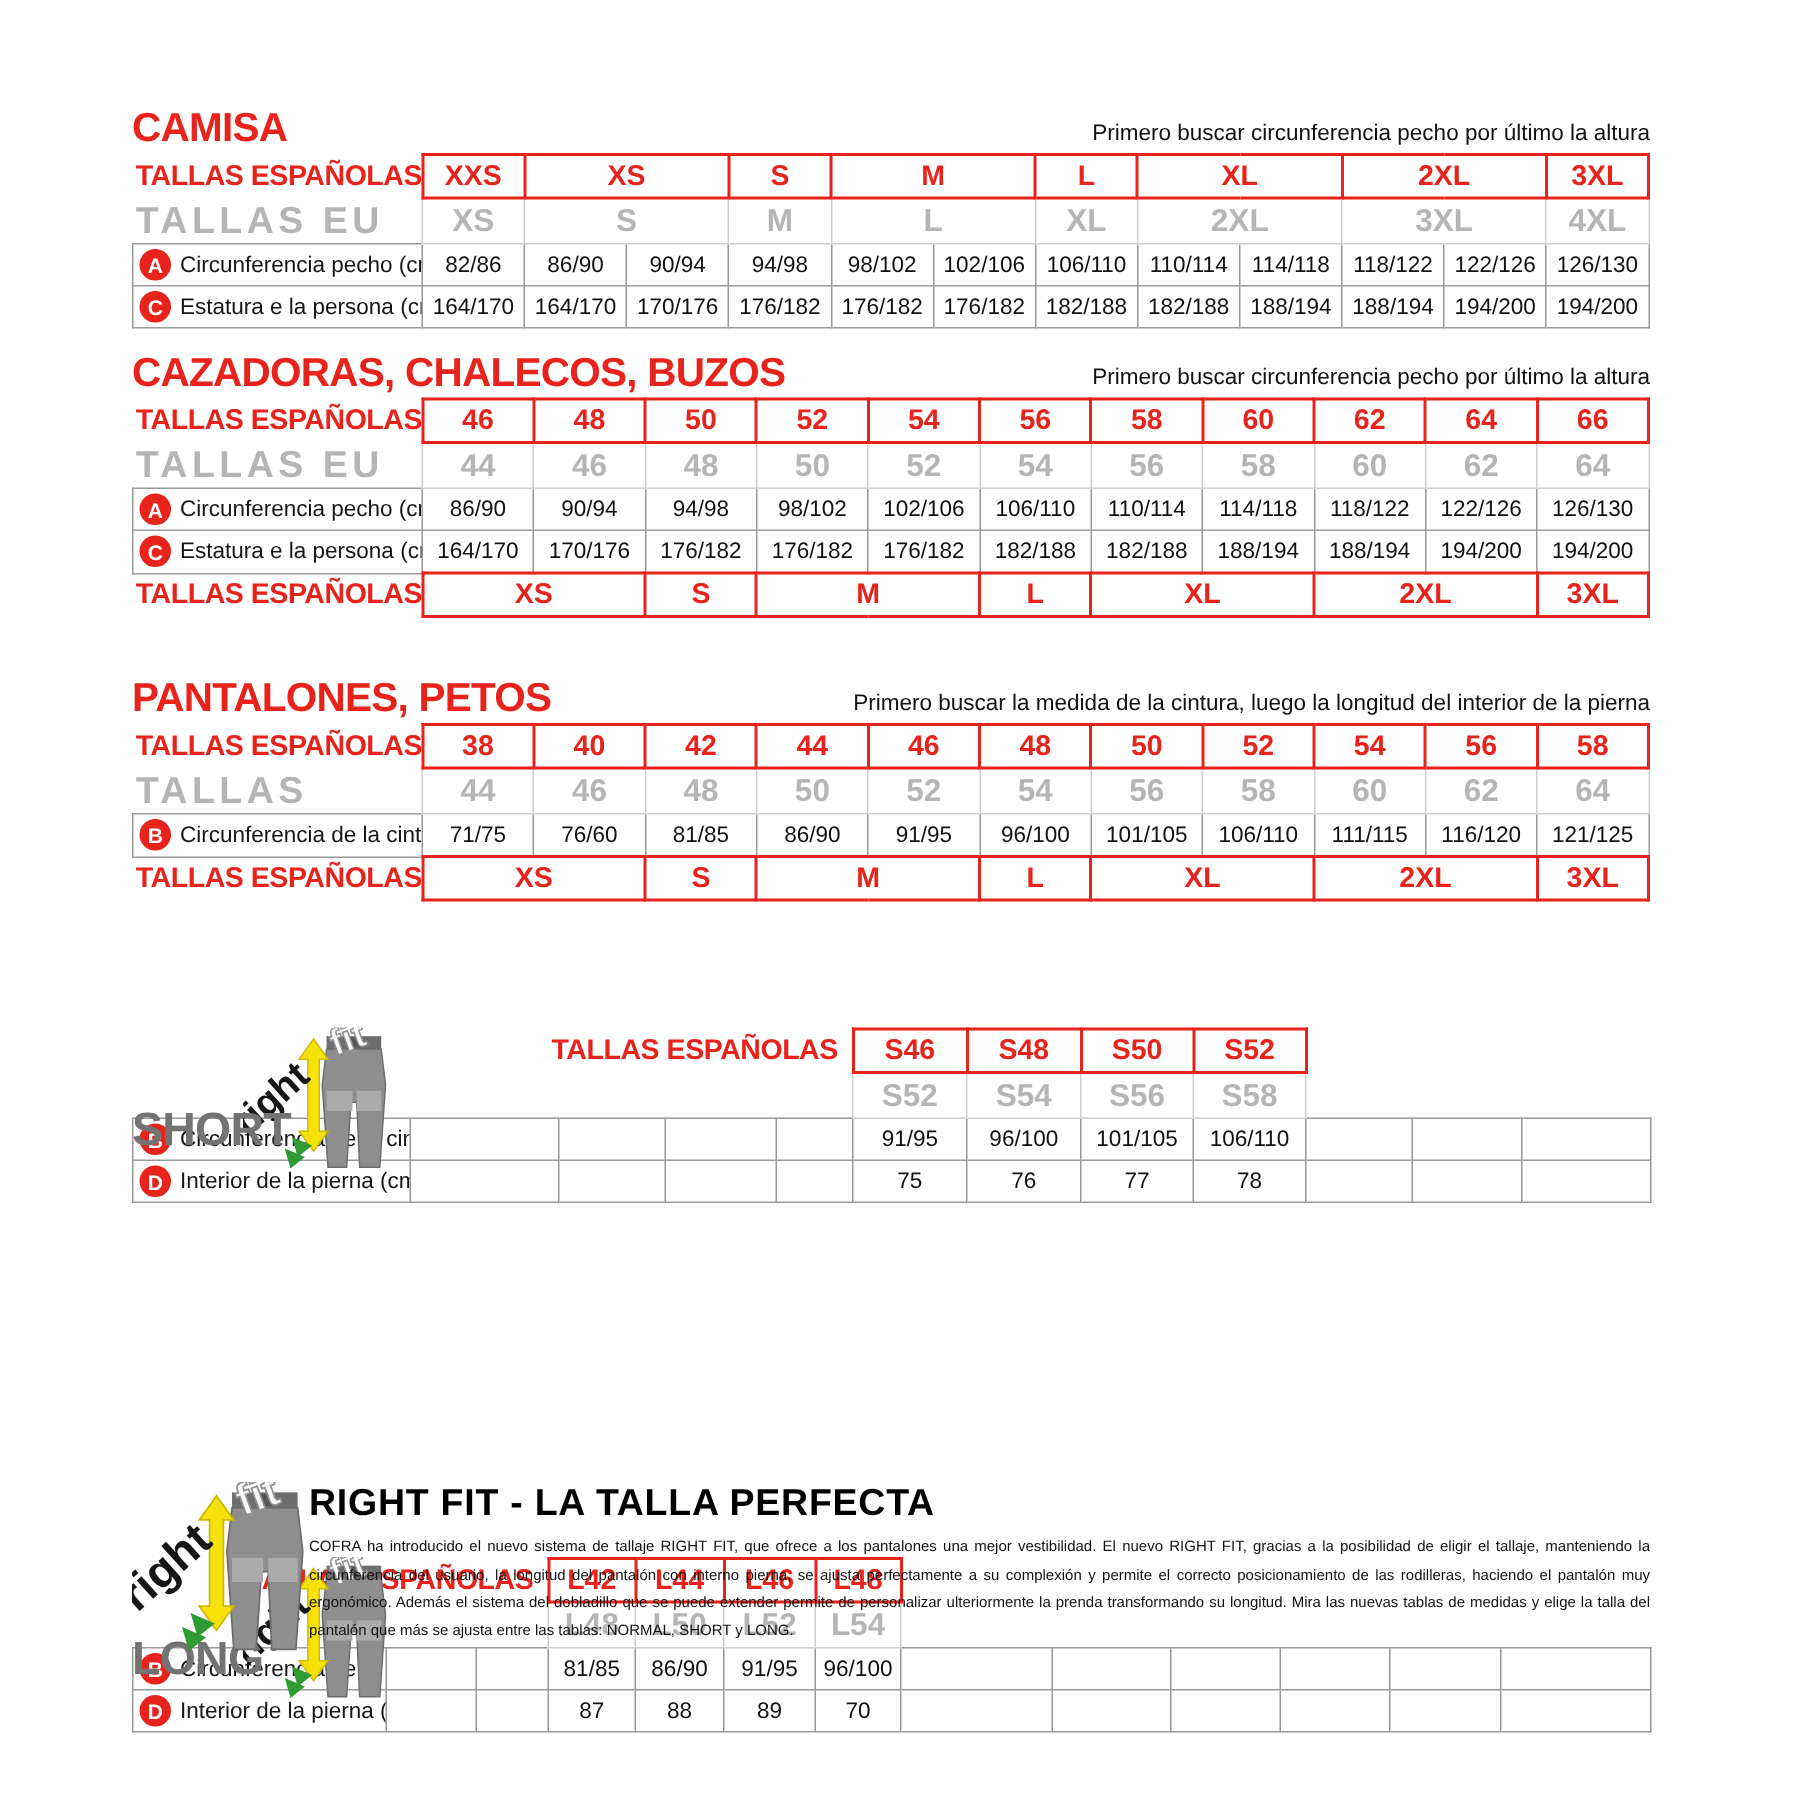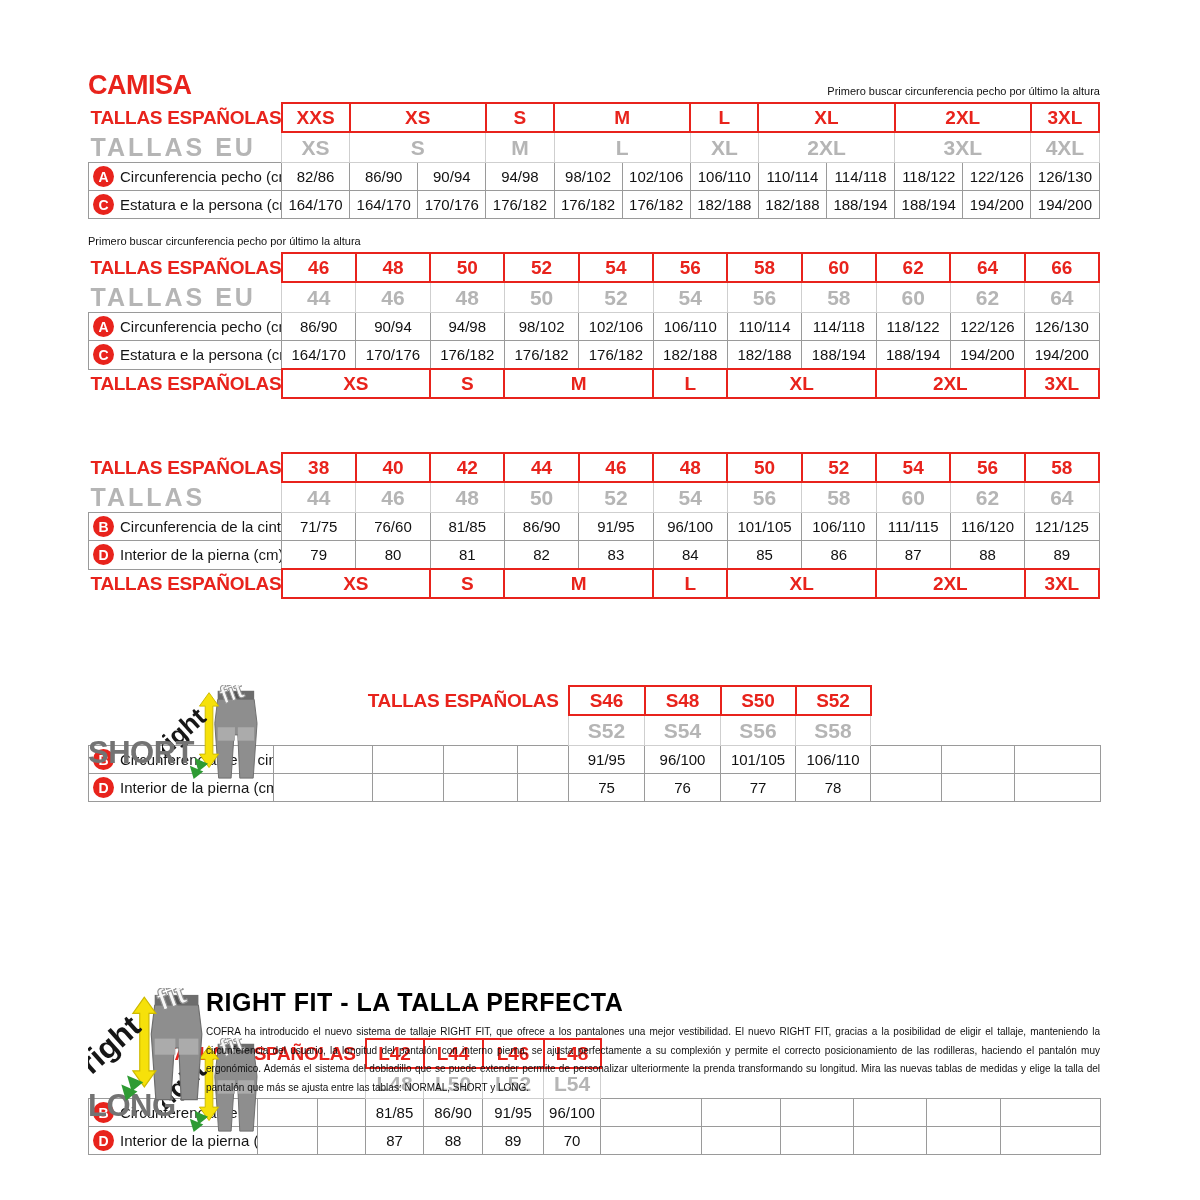--- a/index.html
+++ b/index.html
@@ -4,21 +4,21 @@
 <style>
   :root{
     --red:#e8231c; --graytxt:#b5b5b5; --bdr:#9a9a9a; --lbdr:#cfcfcf; --ink:#161616;
   }
   html,body{margin:0;padding:0;background:#fff;}
   body{font-family:"Liberation Sans",sans-serif;color:var(--ink);}
   .page{position:relative;width:1200px;height:1200px;background:#fff;overflow:hidden;}
   .sec{position:absolute;left:88px;width:1012px;}
   .sec-head{display:flex;justify-content:space-between;align-items:flex-end;margin-bottom:3px;}
   .sec-title{margin:0;font-size:27px;font-weight:bold;color:var(--red);letter-spacing:-.5px;line-height:1;}
-  .note{font-size:11px;color:#111;padding-bottom:2px;}
+  .note{font-size:15px;color:#111;padding-bottom:2px;}
   table{border-collapse:collapse;table-layout:fixed;width:1012px;}
   td{padding:0 2px;text-align:center;vertical-align:middle;overflow:hidden;white-space:nowrap;}
   tr.row-red td{height:27px;}
   tr.row-gray td{height:29px;}
   tr.row-meas td{height:27px;}
   td.lbl{text-align:right;padding-right:9px;}
   td.red-lbl{font-size:19px;font-weight:bold;color:var(--red);letter-spacing:-.3px;}
   td.eu-lbl{text-align:left;font-size:25px;font-weight:bold;color:var(--graytxt);letter-spacing:3px;padding-left:2px;}
   td.redbox{border:2.5px solid var(--red);color:var(--red);font-weight:bold;font-size:19px;background:#fff;margin-top:32px;}
   td.graybox{border:1px solid var(--lbdr);color:var(--graytxt);font-weight:bold;font-size:21px;}
@@ -115,20 +115,21 @@
             <td class="mcell">188/194</td>
             <td class="mcell">194/200</td>
             <td class="mcell">194/200</td>
           </tr>
         </tbody>
       </table>
   </section>
 
   <section class="sec" style="top:235px;">
     <div class="sec-head">
+      <h2 class="sec-title">CAZADORAS, CHALECOS, BUZOS</h2>
       <div class="note">Primero buscar circunferencia pecho por último la altura</div>
     </div>
     <table id="tbl-cazadoras">
         <colgroup>
           <col style="width:193px">
           <col>
           <col>
           <col>
           <col>
           <col>
@@ -204,20 +205,24 @@
             <td colspan="1" class="redbox">L</td>
             <td colspan="2" class="redbox">XL</td>
             <td colspan="2" class="redbox">2XL</td>
             <td colspan="1" class="redbox">3XL</td>
           </tr>
         </tbody>
       </table>
   </section>
 
   <section class="sec" style="top:452px;">
+    <div class="sec-head">
+      <h2 class="sec-title">PANTALONES, PETOS</h2>
+      <div class="note">Primero buscar la medida de la cintura, luego la longitud del interior de la pierna</div>
+    </div>
     <table id="tbl-pantalones">
         <colgroup>
           <col style="width:193px">
           <col>
           <col>
           <col>
           <col>
           <col>
           <col>
           <col>
@@ -261,34 +266,20 @@
             <td class="mcell">76/60</td>
             <td class="mcell">81/85</td>
             <td class="mcell">86/90</td>
             <td class="mcell">91/95</td>
             <td class="mcell">96/100</td>
             <td class="mcell">101/105</td>
             <td class="mcell">106/110</td>
             <td class="mcell">111/115</td>
             <td class="mcell">116/120</td>
             <td class="mcell">121/125</td>
-          </tr>
-          <tr class="row-meas">
-            <td class="meas-lbl"><span class="lc">D</span><span class="lt">Interior de la pierna (cm)</span></td>
-            <td class="mcell">79</td>
-            <td class="mcell">80</td>
-            <td class="mcell">81</td>
-            <td class="mcell">82</td>
-            <td class="mcell">83</td>
-            <td class="mcell">84</td>
-            <td class="mcell">85</td>
-            <td class="mcell">86</td>
-            <td class="mcell">87</td>
-            <td class="mcell">88</td>
-            <td class="mcell">89</td>
           </tr>
           <tr class="row-red">
             <td class="lbl red-lbl">TALLAS ESPAÑOLAS</td>
             <td colspan="2" class="redbox">XS</td>
             <td colspan="1" class="redbox">S</td>
             <td colspan="2" class="redbox">M</td>
             <td colspan="1" class="redbox">L</td>
             <td colspan="2" class="redbox">XL</td>
             <td colspan="2" class="redbox">2XL</td>
             <td colspan="1" class="redbox">3XL</td>

